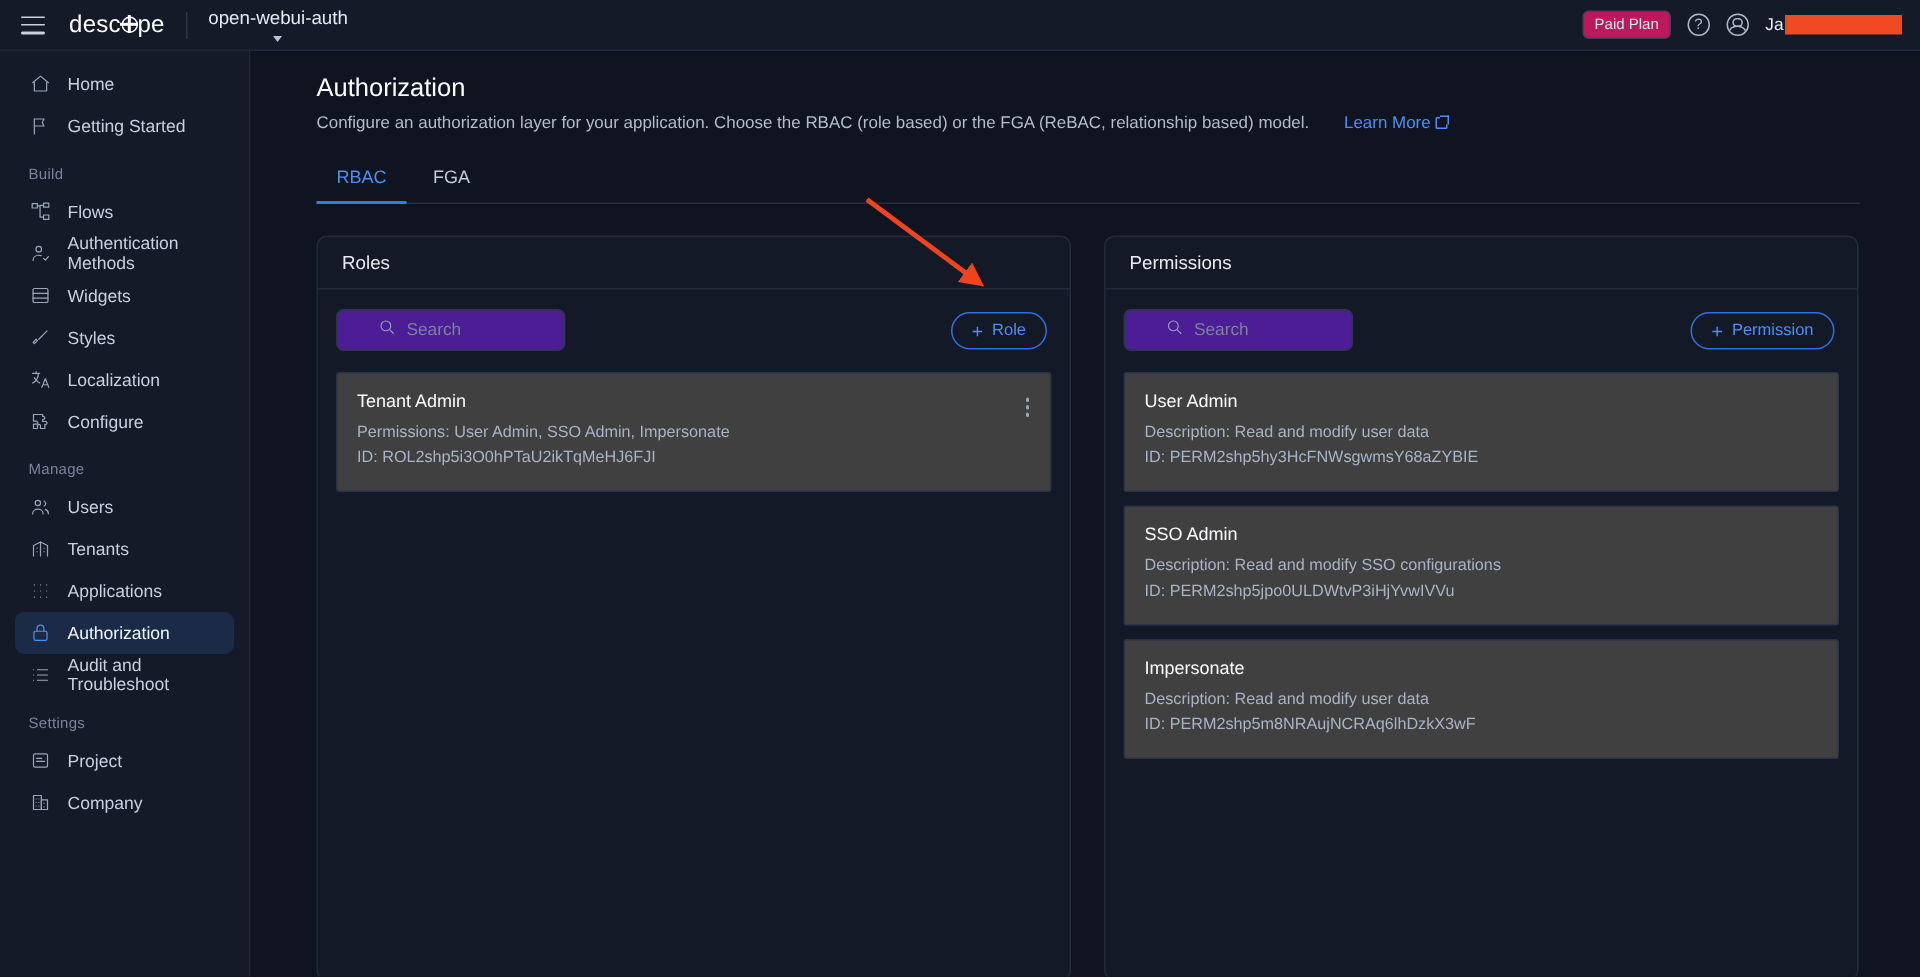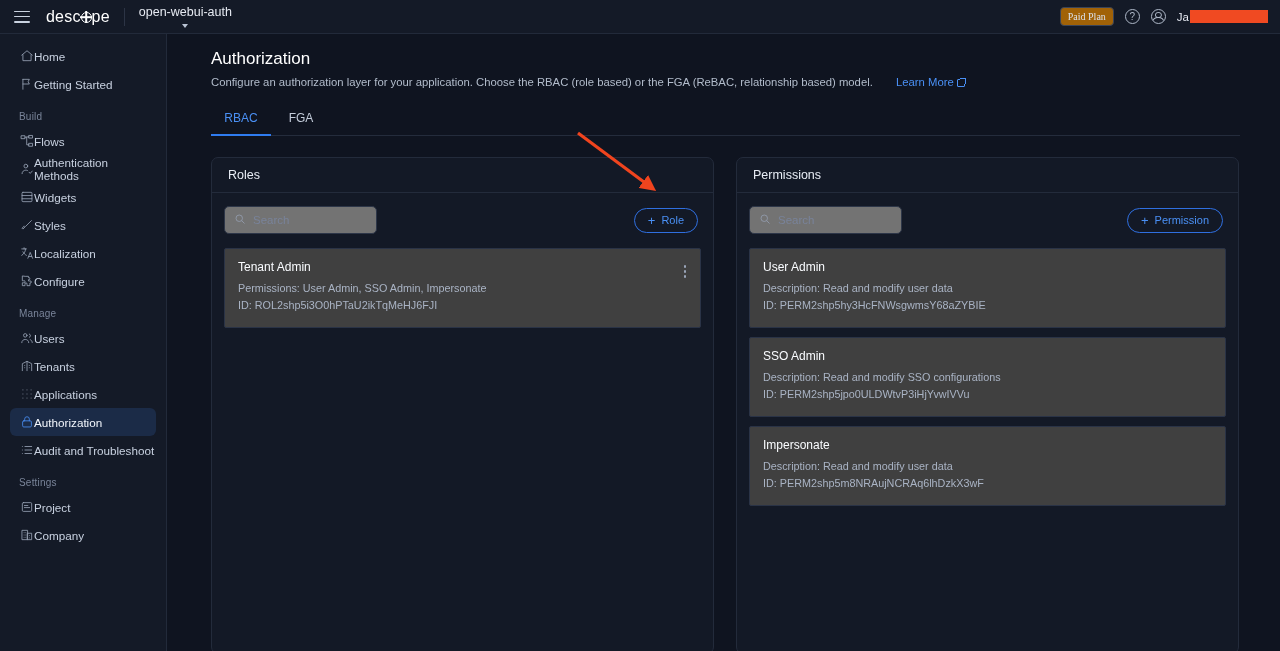--- a/index.html
+++ b/index.html
@@ -28,37 +28,37 @@
     border: 1.6px solid #ffffff; position: relative; margin: 0 0px; transform: translateY(1px);
   }
   .brand .globe::before { content:""; position:absolute; left:50%; top:-1.6px; bottom:-1.6px; width:1.6px; background:#fff; transform:translateX(-50%); }
   .brand .globe::after { content:""; position:absolute; top:50%; left:-1.6px; right:-1.6px; height:1.6px; background:#fff; transform:translateY(-50%); }
   .vdiv { width: 1px; height: 18px; background: #2c3445; margin: 0 14px; }
   .project-sel { font-size: 12.5px; color: #e6eaf2; display: flex; align-items: center; gap: 5px; cursor: pointer; flex-direction: column; }
   .caret { width: 0; height: 0; border-left: 3.5px solid transparent; border-right: 3.5px solid transparent; border-top: 4px solid #b9c3d4; }
   .topright { margin-left: auto; display: flex; align-items: center; gap: 11px; padding-right: 12px; }
   .plan-badge {
     font-size: 10px; color: #dbe2ee; border: 1px solid #3a4458; border-radius: 4px;
-    padding: 3px 7px; background: #a16207; cursor: pointer; white-space: nowrap; font-family: Liberation Serif, serif;
+    padding: 3px 7px; background: #be185d; cursor: pointer; white-space: nowrap;
   }
   .circ-icon { width: 15px; height: 15px; border-radius: 50%; border: 1.3px solid #aeb8c8; position: relative; cursor: pointer; display:flex; align-items:center; justify-content:center; font-size: 10px; color:#aeb8c8; line-height:1; }
   .avatar-ic { width: 15px; height: 15px; border-radius: 50%; border: 1.3px solid #aeb8c8; position: relative; cursor:pointer; overflow:hidden; }
   .avatar-ic::before { content:""; position:absolute; top:2.2px; left:50%; transform:translateX(-50%); width:4.2px; height:4.2px; border-radius:50%; border:1.2px solid #aeb8c8; }
   .avatar-ic::after { content:""; position:absolute; bottom:-3.4px; left:50%; transform:translateX(-50%); width:9.5px; height:7px; border-radius:50%; border:1.2px solid #aeb8c8; }
   .user-name { font-size: 11.5px; color: #e6eaf2; display:flex; align-items:center; }
   .redact { display:inline-block; height: 13px; width: 78px; background:#f04a22; margin: 0 0 0 1px; }
 
   
   .sidebar {
     position: absolute; top: 34px; left: 0; width: 167px; height: 617px;
     background: #141a27; border-right: 1px solid #222a3a;
     padding-top: 8px;
   }
   .nav-item {
-    display: flex; align-items: center; 
+    display: flex; align-items: center; gap: 11px;
     height: 28px; margin: 0 10px; padding-left: 9px;
     border-radius: 6px; cursor: pointer; color: #c8d1e0; font-size: 11.7px;
     margin-bottom: 0px;
   }
   .nav-item.active { background: #1b2b47; color: #f2f6fc; }
   .nav-item.active .ic svg { stroke: #4a90f5; }
   .ic { width: 15px; height: 15px; display: flex; align-items: center; justify-content: center; flex: 0 0 15px; }
   .ic svg { width: 14px; height: 14px; stroke: #9aa6b8; fill: none; stroke-width: 1.4; stroke-linecap: round; stroke-linejoin: round; }
   .nav-group { font-size: 10px; color: #7a859a; padding: 13px 0 5px 19px; letter-spacing: .2px; }
 
@@ -73,21 +73,21 @@
   .tabs { margin: 17px 0 0 44px; display: flex; gap: 0; border-bottom: 1px solid #242c3c; width: 1029px; }
   .tab { font-size: 12px; color: #c3ccda; padding: 6px 0 9px 0; width: 60px; text-align: center; cursor: pointer; border-bottom: 2px solid transparent; margin-bottom: -1px; }
   .tab.active { color: #4a90f5; border-bottom-color: #2f7cf0; }
 
   .panels { display: flex; gap: 22px; margin: 21px 0 0 44px; }
   .panel { width: 503px; height: 497px; background: #131926; border: 1px solid #232b3b; border-radius: 7px; display: flex; flex-direction: column; }
   .panel-head { height: 35px; border-bottom: 1px solid #232b3b; display: flex; align-items: center; padding-left: 16px; font-size: 12.5px; color: #e8edf5; }
   .panel-toolbar { display: flex; align-items: center; padding: 13px 15px 0 12px; }
   .search-box {
     width: 153px; height: 28px; border: 1px solid #2d3648; border-radius: 5px;
-    background: #737373; display: flex; align-items: center; gap: 7px; padding: 0 9px; cursor: text;
+    background: #4c1d95; display: flex; align-items: center; gap: 7px; padding: 0 27px; cursor: text;
   }
   .search-box input {
     background: transparent; border: none; outline: none; color: #d6dde9;
     font-size: 11.5px; font-family: "Liberation Sans", sans-serif; width: 105px;
   }
   .search-box input::placeholder { color: #79839a; }
   .sicon svg { width: 12px; height: 12px; stroke: #97a2b5; fill: none; stroke-width: 1.5; }
   .add-btn {
     margin-left: auto; height: 25px; border: 1px solid #2f6fe0; border-radius: 13px;
     color: #4a90f5; background: transparent; font-size: 11px; padding: 0 13px;

